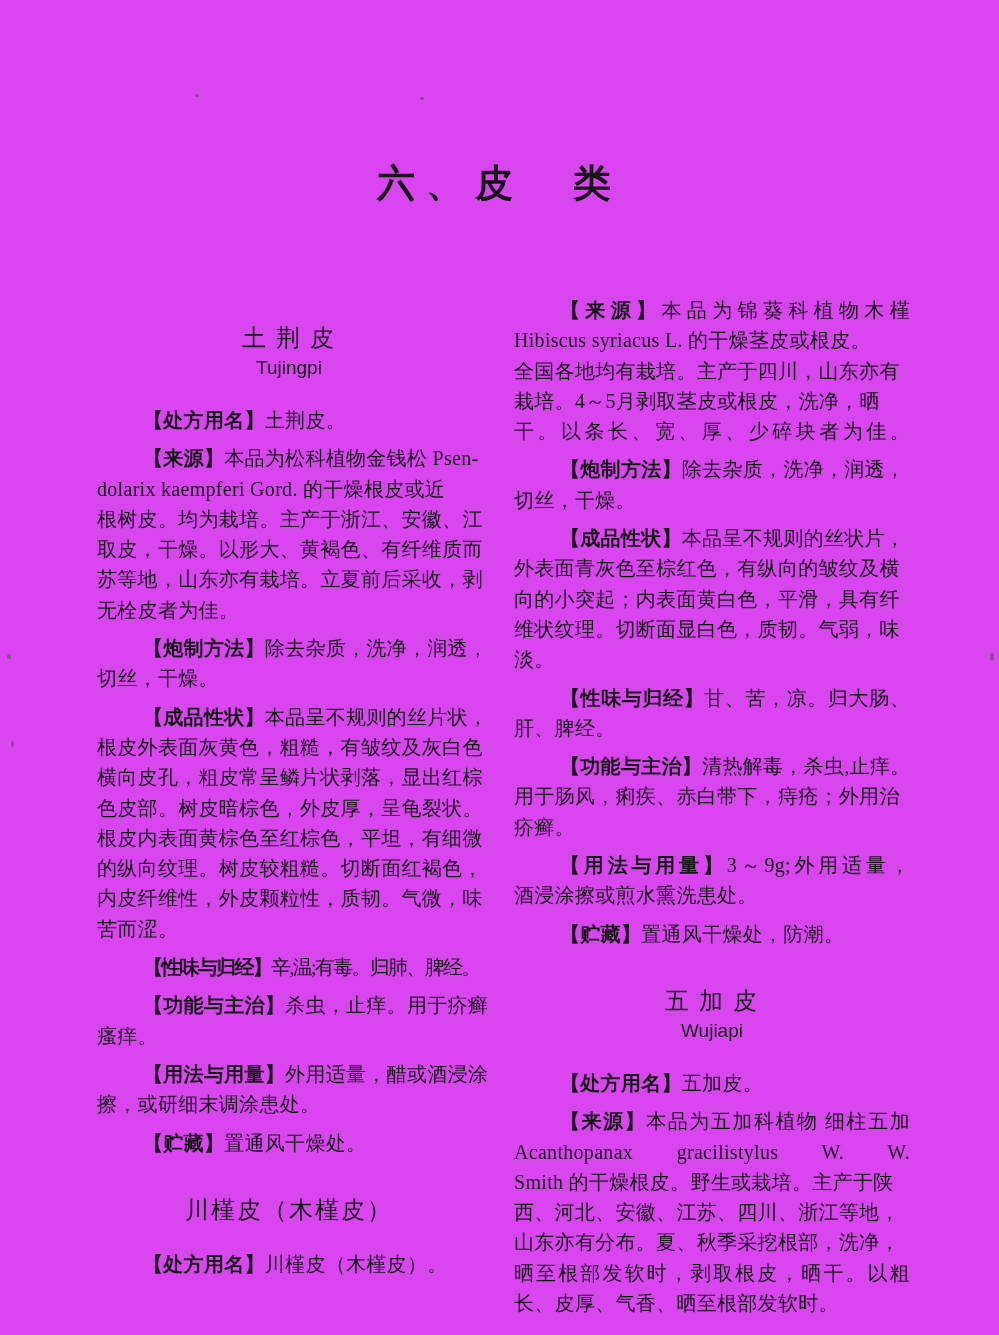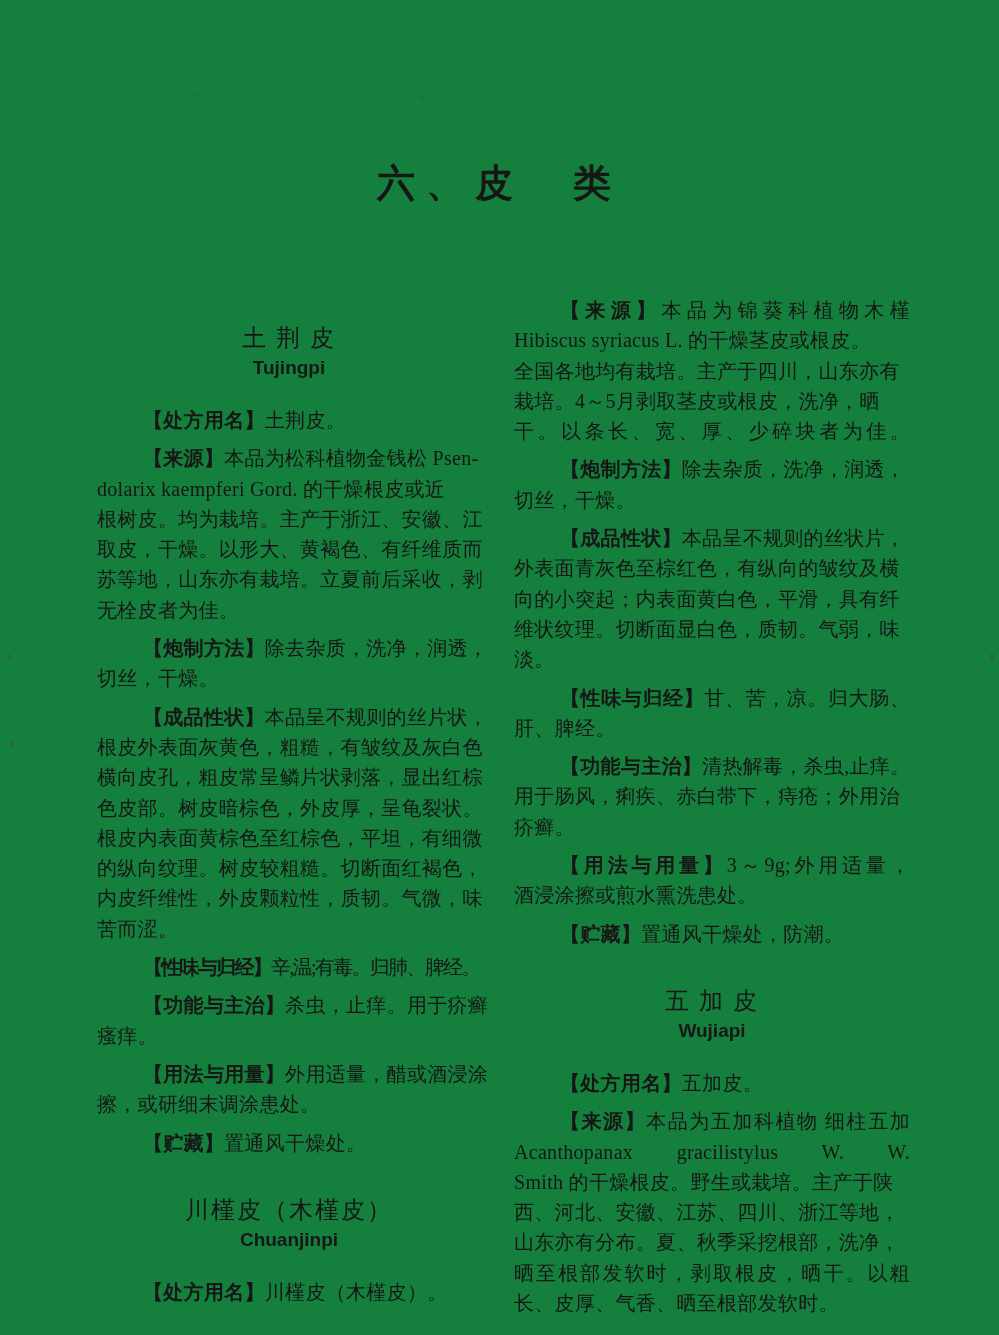--- a/index.html
+++ b/index.html
@@ -1,19 +1,19 @@
 <!DOCTYPE html>
 <html><head>
 <meta charset="utf-8">
 <style>
   html,body{margin:0;padding:0;background:#e8e8e8;}
   .page{
     position:relative;
     width:999px;height:1335px;
-    background:#15803d;
+    background:#d946ef;
     font-family:"Liberation Serif","DejaVu Serif",serif;
     color:#161616;
     overflow:hidden;
   }
   .page-title{
     position:absolute;
     top:163px;left:0;width:100%;
     text-align:center;
     font-size:38px;
     font-weight:700;
@@ -44,21 +44,21 @@
     text-align:center;
     font-size:24px;
     font-weight:400;
     height:32px;line-height:32px;
     letter-spacing:2px;
   }
   .entry-py{
     text-align:center;
     font-family:"Liberation Sans","DejaVu Sans",sans-serif;
     font-size:19px;
-    font-weight:700;
+    font-weight:400;
     height:28px;line-height:28px;
   }
   .speck{
     position:absolute;
     background:#4a4a4a;
     border-radius:50%;
     opacity:.55;
   }
 </style>
 </head>
@@ -90,21 +90,20 @@
       <div class="line">内皮纤维性，外皮颗粒性，质韧。气微，味</div>
       <div class="line">苦而涩。</div>
       <div class="line indent tight"><b>【性味与归经】</b>辛,温;有毒。归肺、脾经。</div>
       <div class="line indent"><b>【功能与主治】</b>杀虫，止痒。用于疥癣</div>
       <div class="line">瘙痒。</div>
       <div class="line indent"><b>【用法与用量】</b>外用适量，醋或酒浸涂</div>
       <div class="line">擦，或研细末调涂患处。</div>
       <div class="line indent"><b>【贮藏】</b>置通风干燥处。</div>
       <div class="entry-header">
         <div class="entry-zh">川槿皮（木槿皮）</div>
-        <div class="entry-py">Chuanjinpi</div>
       </div>
       <div class="line indent"><b>【处方用名】</b>川槿皮（木槿皮）。</div>
     </div>
   <div class="col col-right">
       <div class="line indent spread"><b>【来源】</b>本品为锦葵科植物木槿</div>
       <div class="line">Hibiscus syriacus L. 的干燥茎皮或根皮。</div>
       <div class="line">全国各地均有栽培。主产于四川，山东亦有</div>
       <div class="line">栽培。4～5月剥取茎皮或根皮，洗净，晒</div>
       <div class="line spread">干。以条长、宽、厚、少碎块者为佳。</div>
       <div class="line indent"><b>【炮制方法】</b>除去杂质，洗净，润透，</div>

